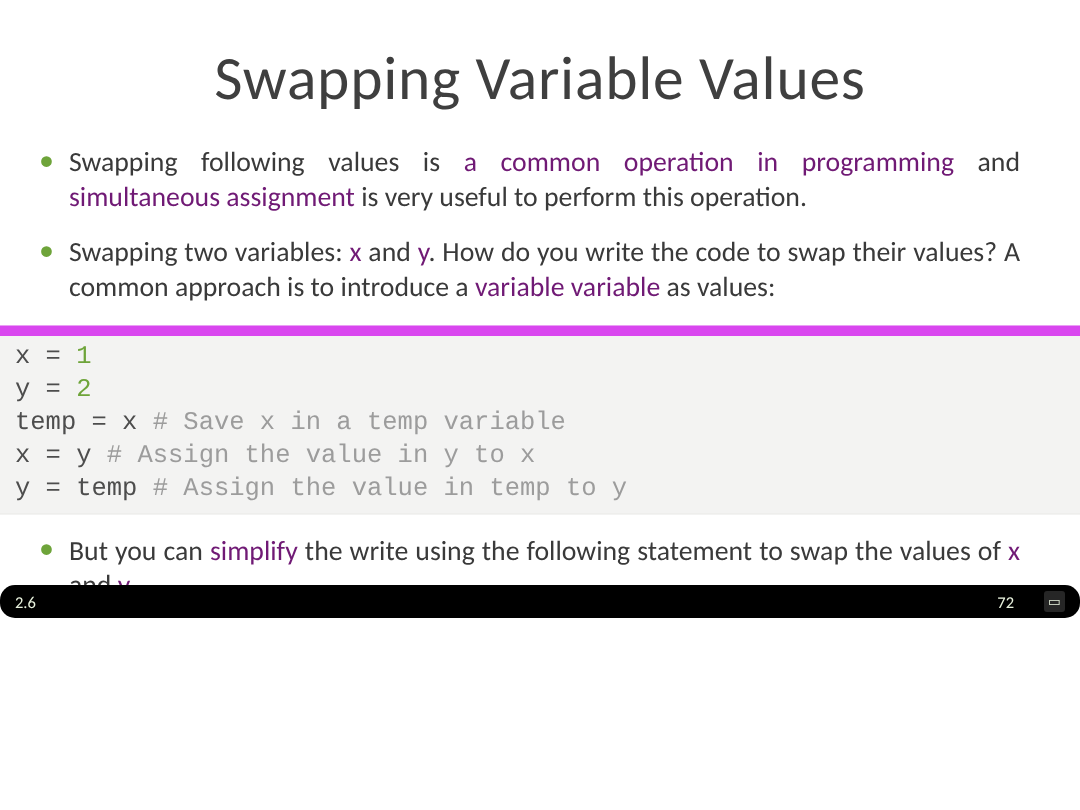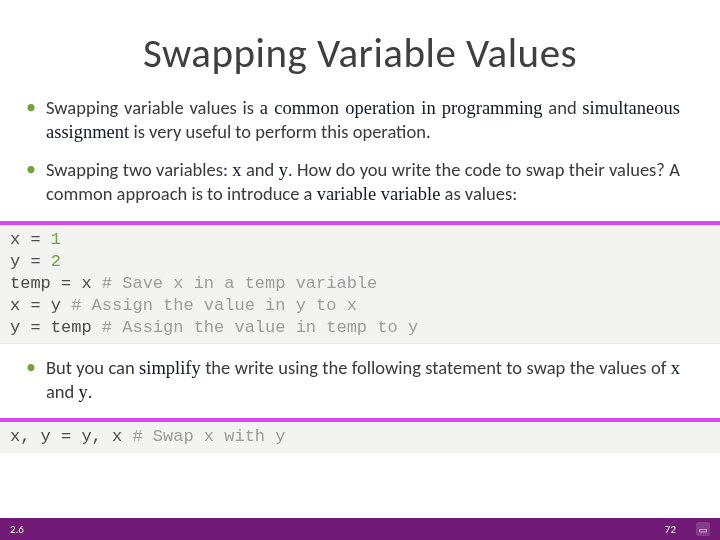--- a/index.html
+++ b/index.html
@@ -4,21 +4,21 @@
 <style>
   * { box-sizing: border-box; margin: 0; padding: 0; }
   html, body { width: 720px; height: 540px; overflow: hidden; }
   body {
     font-family: Calibri, "Segoe UI", Arial, sans-serif;
     background: #ffffff;
     position: relative;
   }
   .slide {
     width: 720px;
-    height: 540px;
+    height: 412px;
     position: relative;
     padding: 0;
   }
   .title {
     font-family: "Calibri Light", Calibri, "Segoe UI Light", Arial, sans-serif;
     font-weight: 300;
     font-size: 41px;
     color: #3f3f3f;
     text-align: center;
     padding: 28px 40px 8px 40px;
@@ -38,47 +38,48 @@
     text-justify: inter-word;
   }
   .bullet .dot {
     flex: 0 0 auto;
     color: #6ea43a;
     font-size: 20px;
     line-height: 1.1;
     margin-left: -14px;
   }
   .bullet .txt { flex: 1 1 auto; }
-  .em-green { color: #0f172a; font-family: Liberation Serif, serif; }
+  .em-green { color: #701a75; }
   .code-block {
     font-family: Consolas, "Courier New", monospace;
     font-size: 17px;
     background: #f3f3f2;
     color: #4d4d4d;
     padding: 4px 10px 4px 10px;
     margin: 0 -40px 12px -40px;
     white-space: pre;
     line-height: 1.3;
-    border-top: 4px solid #d946ef;
+    border-top: 7px solid #d946ef;
     border-bottom: 1px solid #eeeeec;
   }
   .code-block .num { color: #6ea43a; }
   .code-block .com { color: #9c9c9c; }
   .footer {
     position: absolute;
     bottom: 0;
     left: 0;
     width: 720px;
     height: 22px;
-    background: #701a75;
+    background: #000000;
     color: #e9f3de;
     font-size: 11px;
     display: flex;
     align-items: center;
     padding: 0 10px;
+    border-radius: 10px;
   }
   .footer .sect { }
   .footer .pgno { margin-left: auto; margin-right: 20px; text-align: center; }
   .footer .icon-box {
     width: 14px; height: 14px;
     background: rgba(255,255,255,0.15);
     border-radius: 2px;
     display: flex; align-items: center; justify-content: center;
   }
   .footer .icon-box span { font-size: 9px; line-height: 1; color: #e9f3de; }
@@ -88,21 +89,21 @@
 
 <div class="slide">
 
   <h1 class="title">Swapping Variable Values</h1>
 
   <div class="body">
 
     <div class="bullet">
       <div class="dot">•</div>
       <div class="txt">
-        <span>Swapping variable values is </span><span class="em-green">a common operation in programming</span><span> and </span><span class="em-green">simultaneous assignment</span><span> is very useful to perform this operation.</span>
+        <span>Swapping following values is </span><span class="em-green">a common operation in programming</span><span> and </span><span class="em-green">simultaneous assignment</span><span> is very useful to perform this operation.</span>
       </div>
     </div>
 
     <div class="bullet">
       <div class="dot">•</div>
       <div class="txt">
         <span>Swapping two variables: </span><span class="em-green">x</span><span> and </span><span class="em-green">y</span><span>. How do you write the code to swap their values? A common approach is to introduce a </span><span class="em-green">variable variable</span><span> as values:</span>
       </div>
     </div>
 
@@ -112,21 +113,20 @@
 <span>x = y </span><span class="com"># Assign the value in y to x</span>
 <span>y = temp </span><span class="com"># Assign the value in temp to y</span></div>
 
     <div class="bullet">
       <div class="dot">•</div>
       <div class="txt">
         <span>But you can </span><span class="em-green">simplify</span><span> the write using the following statement to swap the values of </span><span class="em-green">x</span><span> and </span><span class="em-green">y</span><span>.</span>
       </div>
     </div>
 
-    <div class="code-block"><span>x, y = y, x </span><span class="com"># Swap x with y</span></div>
 
   </div>
 
   <div class="footer">
     <span class="sect">2.6</span>
     <span class="pgno">72</span>
     <span class="icon-box">
         <span>▭</span>
       </span>
   </div>

